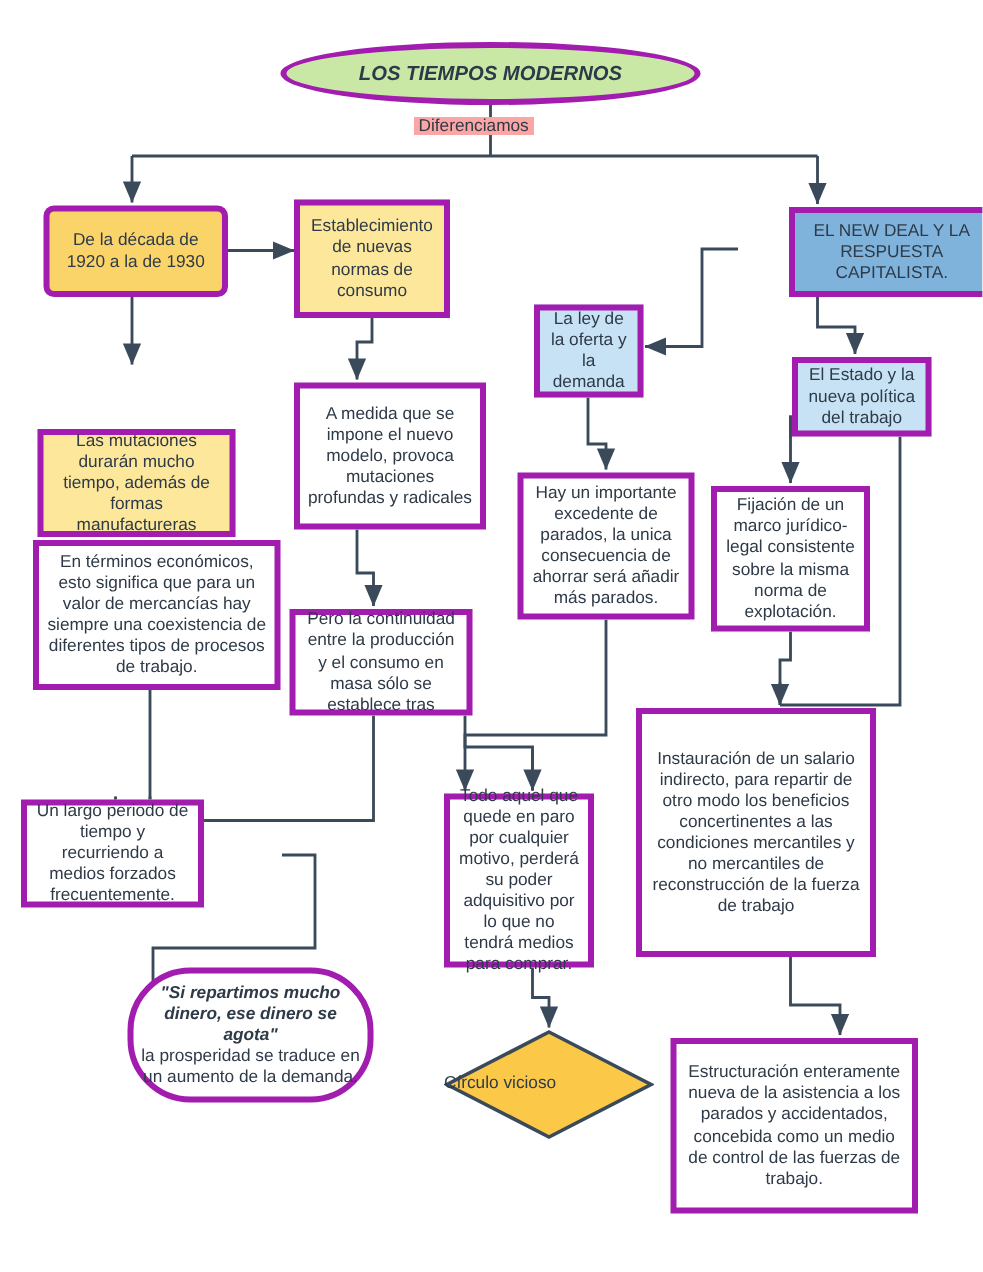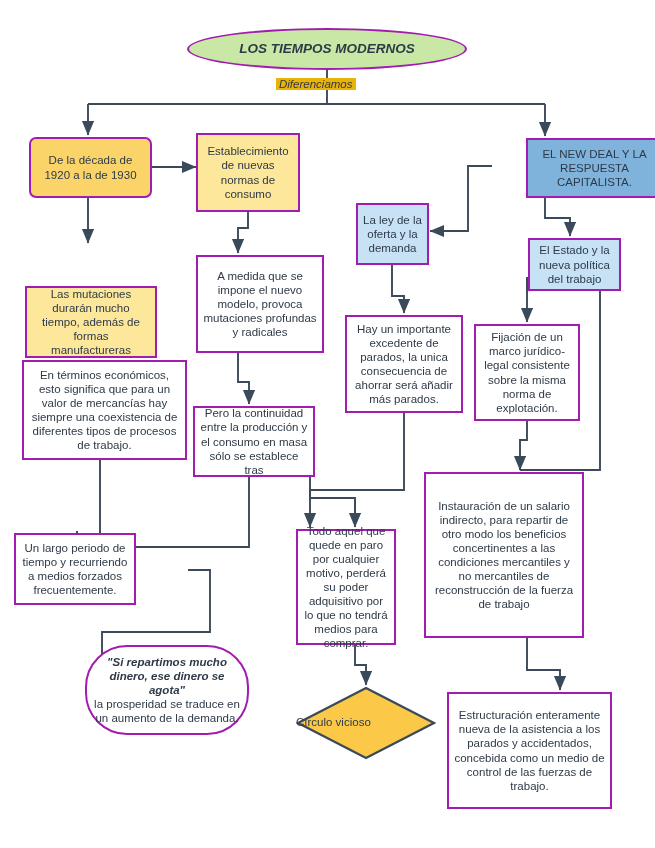--- a/index.html
+++ b/index.html
@@ -16,21 +16,21 @@
   }
   svg#wires{
     position:absolute;
     left:0; top:0;
     width:655px; height:848px;
     pointer-events:none;
   }
   .node{
     position:absolute;
     box-sizing:border-box;
-    border:2px solid #a21caf;
+    border:4px solid #a21caf;
     display:flex;
     align-items:center;
     justify-content:center;
     text-align:center;
     color:#2E3A47;
     line-height:1.22;
     padding:4px 5px;
     z-index:2;
   }
   .node span{display:block;width:100%;}
@@ -63,24 +63,23 @@
     position:relative;
     z-index:3;
     color:#2E3A47;
     line-height:1.2;
     width:100%;
   }
   .edge-label{
     position:absolute;
     color:#2E3A47;
     z-index:2;
-    background:#eab308;
+    background:#fca5a5;
     padding:0 3px;
     white-space:nowrap;
-    font-style:italic;
   }
   .q-bold{font-weight:bold;font-style:italic;}
 </style>
 </head>
 <body>
 
 <div id="canvas">
 
   <svg id="wires" viewBox="0 0 655 848">
     <defs>

